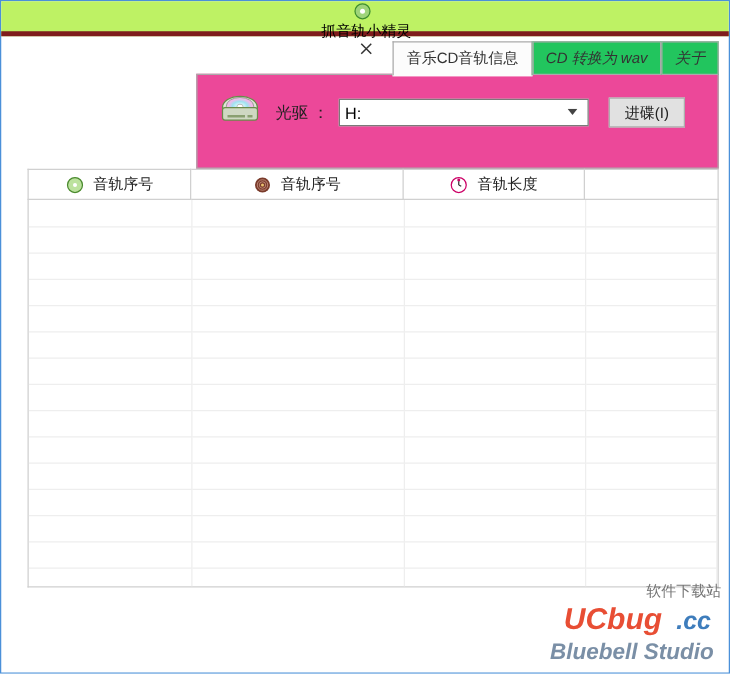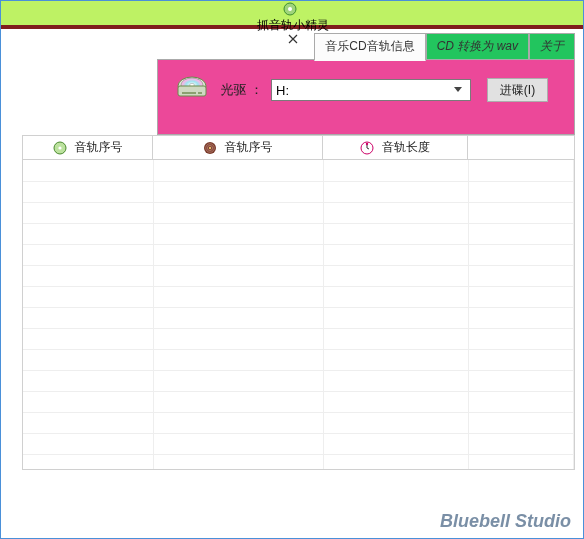--- a/index.html
+++ b/index.html
@@ -246,13 +246,20 @@
                 <td></td>
               </tr>
             </tbody>
         </table>
       </div>
     </div>
 
     <div class="footer">Bluebell Studio</div>
   </div>
 
+  <div class="watermark">
+    <svg width="130" height="50" viewBox="0 0 130 50">
+      <text x="128" y="14" text-anchor="end" font-family="SimSun" font-size="12" fill="#666">软件下载站</text>
+      <text x="2" y="40" font-family="Arial Black, Arial" font-weight="900" font-size="24" font-style="italic" fill="#e63b1f" stroke="#fff" stroke-width="1.4" paint-order="stroke">UCbug</text>
+      <text x="92" y="40" font-family="Arial Black, Arial" font-weight="900" font-size="20" font-style="italic" fill="#2a6fb5" stroke="#fff" stroke-width="1.2" paint-order="stroke">.cc</text>
+    </svg>
+  </div>
 </div>
 
 </body></html>

